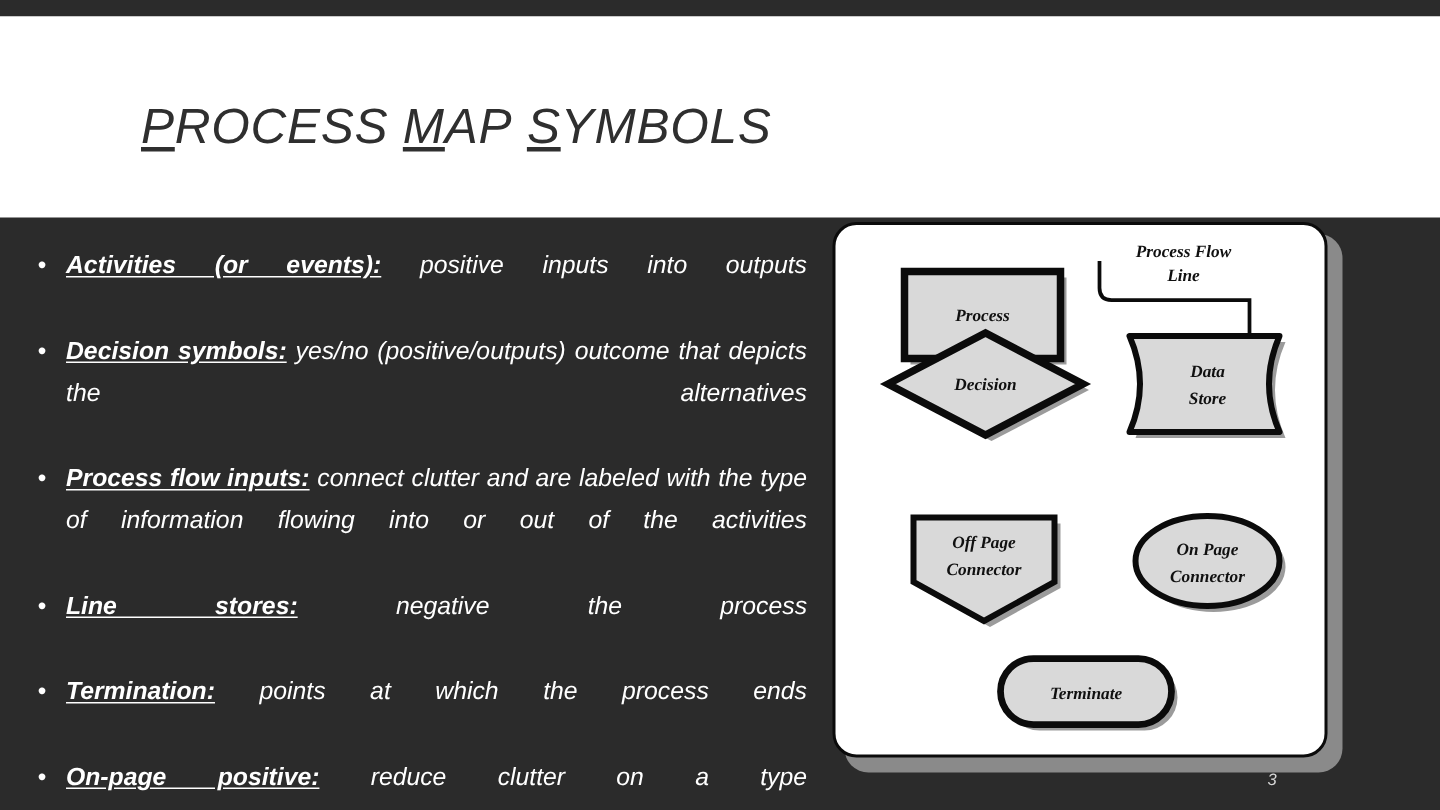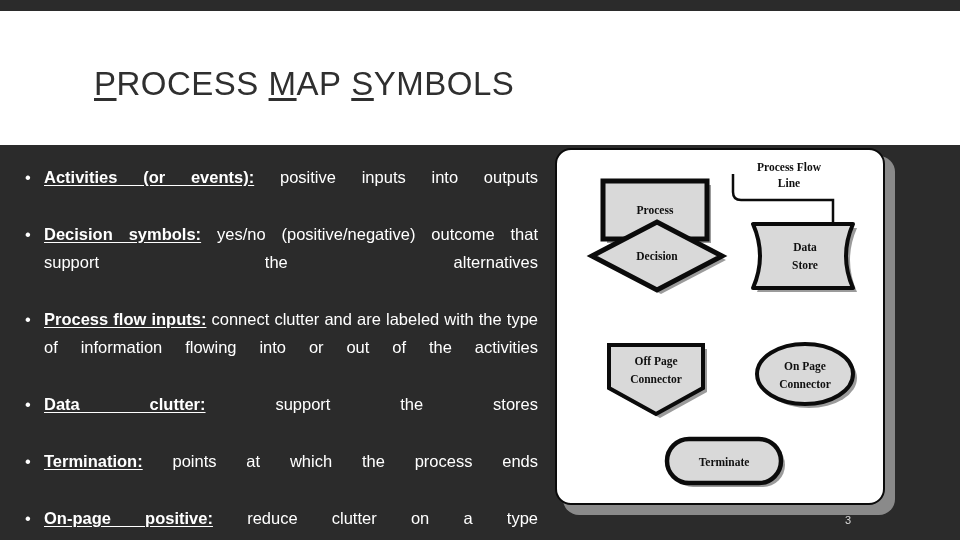--- a/index.html
+++ b/index.html
@@ -11,20 +11,21 @@
     height: 540px;
     overflow: hidden;
     background: #ffffff;
     font-family: "Liberation Sans", sans-serif;
   }
   #slide {
     position: relative;
     width: 960px;
     height: 540px;
     background: #ffffff;
+    font-style: italic;
   }
   
   .top-strip {
     position: absolute;
     left: 0;
     top: 0;
     width: 960px;
     height: 11px;
     background: #2b2b2b;
   }
@@ -172,27 +173,27 @@
     </div>
   </div>
 
   <div class="body-zone">
 
     <ul class="bullets">
       <li class="bullet">
         <span class="dot">•</span><span class="term">Activities (or events):</span><span>&nbsp;</span><span class="rest">positive inputs into outputs</span>
       </li>
       <li class="bullet">
-        <span class="dot">•</span><span class="term">Decision symbols:</span><span>&nbsp;</span><span class="rest">yes/no (positive/negative) outcome that support the alternatives</span>
+        <span class="dot">•</span><span class="term">Decision symbols:</span><span>&nbsp;</span><span class="rest">yes/no (positive/outputs) outcome that depicts the alternatives</span>
       </li>
       <li class="bullet">
         <span class="dot">•</span><span class="term">Process flow inputs:</span><span>&nbsp;</span><span class="rest">connect clutter and are labeled with the type of information flowing into or out of the activities</span>
       </li>
       <li class="bullet">
-        <span class="dot">•</span><span class="term">Data clutter:</span><span>&nbsp;</span><span class="rest">support the stores</span>
+        <span class="dot">•</span><span class="term">Line stores:</span><span>&nbsp;</span><span class="rest">negative the process</span>
       </li>
       <li class="bullet">
         <span class="dot">•</span><span class="term">Termination:</span><span>&nbsp;</span><span class="rest">points at which the process ends</span>
       </li>
       <li class="bullet">
         <span class="dot">•</span><span class="term">On-page positive:</span><span>&nbsp;</span><span class="rest">reduce clutter on a type</span>
       </li>
 
     </ul>
 

